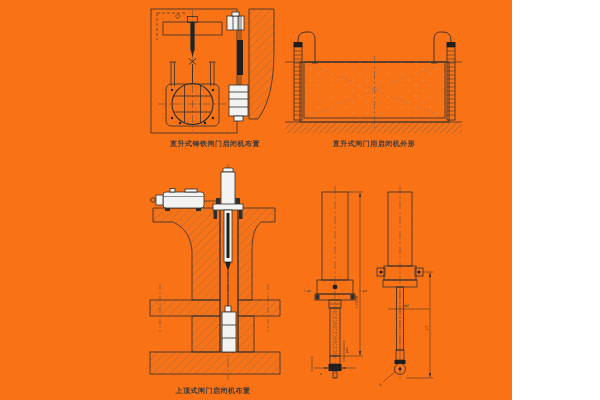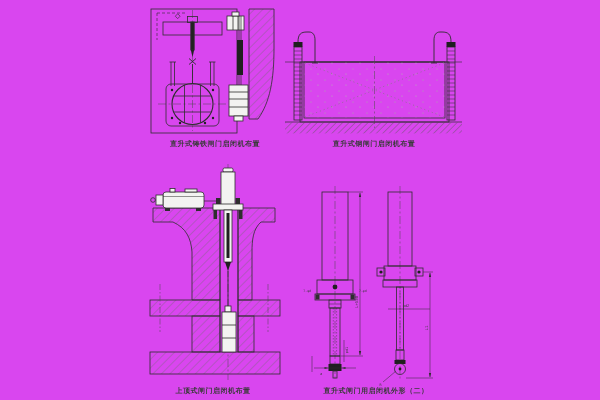--- a/index.html
+++ b/index.html
@@ -1,19 +1,19 @@
 <!DOCTYPE html>
 <html><head>
 <meta charset="utf-8">
 <style>
   html,body{margin:0;padding:0;}
   .page{
     position:relative;
-    width:600px;height:400px;
-    background:#d946ef;
+    width:512px;height:400px;
+    background:#f97316;
     overflow:hidden;
     font-family:"DejaVu Sans", sans-serif;
   }
   .caption{
     position:absolute;
     transform:translateX(-50%);
     font-size:7px;
     font-weight:700;
     letter-spacing:0.5px;
     color:#3a3a3a;
@@ -277,17 +277,16 @@
     <text x="359" y="292" text-anchor="start" font-size="3.2">7-φd</text>
     <text x="347.5" y="350" text-anchor="middle" transform="rotate(-90 347.5 350)" font-size="3.6">φd1</text>
     <text x="321" y="374.5" text-anchor="middle" font-size="3.6">a</text>
     <text x="406" y="307" text-anchor="middle" font-size="3.6">φd2</text>
     <text x="427.5" y="328" text-anchor="middle" transform="rotate(-90 427.5 328)">L1</text>
     <text x="381.5" y="385.5" text-anchor="end" font-size="3.4">R</text>
   </g>
 </svg>
 
 <div class="caption" style="left:215px;top:139px">直升式铸铁闸门启闭机布置</div>
-<div class="caption" style="left:374px;top:139px">直升式钢闸门启闭机布置</div>
+<div class="caption" style="left:374px;top:139px">直升式闸门用启闭机外形</div>
 <div class="caption" style="left:213px;top:386px">上顶式闸门启闭机布置</div>
-<div class="caption" style="left:376px;top:386px">直升式闸门用启闭机外形（二）</div>
 
 </div>
 
 </body></html>

